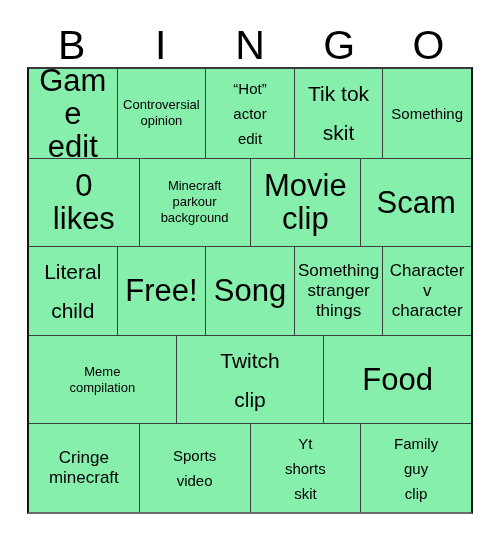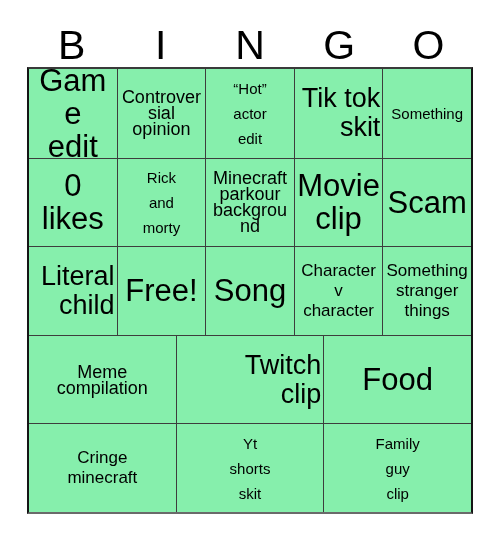--- a/index.html
+++ b/index.html
@@ -73,24 +73,24 @@
   }
   .cell-text {
     display: block;
     width: 100%;
     white-space: pre-line;
     word-break: break-word;
   }
 
   
   .fs-xl  { font-size: 31px; line-height: 33px; }
-  .fs-lg  { font-size: 27px; line-height: 29px; text-align: right; }
+  .fs-lg  { font-size: 21px; line-height: 39px; }
   .fs-md  { font-size: 15px; line-height: 25px; }
   .fs-sm  { font-size: 17px; line-height: 20px; }
-  .fs-xs  { font-size: 18px; line-height: 16px; }
+  .fs-xs  { font-size: 13px; line-height: 16px; }
 </style>
 </head>
 <body>
 
 <div id="card">
 
   <div id="header-row">
     <div class="header-letter">B</div>
     <div class="header-letter">I</div>
     <div class="header-letter">N</div>
@@ -122,25 +122,20 @@
           <span class="cell-text fs-md">Something</span>
         </div>
     </div>
 
     <div class="grid-row">
       <div class="cell">
           <span class="cell-text fs-xl">0
 likes</span>
         </div>
       <div class="cell">
-          <span class="cell-text fs-md">Rick
-and
-morty</span>
-        </div>
-      <div class="cell">
           <span class="cell-text fs-xs">Minecraft
 parkour
 background</span>
         </div>
       <div class="cell">
           <span class="cell-text fs-xl">Movie
 clip</span>
         </div>
       <div class="cell">
           <span class="cell-text fs-xl">Scam</span>
@@ -152,49 +147,53 @@
           <span class="cell-text fs-lg">Literal
 child</span>
         </div>
       <div class="cell">
           <span class="cell-text fs-xl">Free!</span>
         </div>
       <div class="cell">
           <span class="cell-text fs-xl">Song</span>
         </div>
       <div class="cell">
+          <span class="cell-text fs-sm">Something
+stranger
+things</span>
+        </div>
+      <div class="cell">
           <span class="cell-text fs-sm">Character
 v
 character</span>
         </div>
-      <div class="cell">
-          <span class="cell-text fs-sm">Something
-stranger
-things</span>
-        </div>
     </div>
 
     <div class="grid-row">
       <div class="cell">
           <span class="cell-text fs-xs">Meme
 compilation</span>
         </div>
       <div class="cell">
           <span class="cell-text fs-lg">Twitch
 clip</span>
         </div>
       <div class="cell">
           <span class="cell-text fs-xl">Food</span>
         </div>
     </div>
 
     <div class="grid-row">
       <div class="cell">
           <span class="cell-text fs-sm">Cringe
 minecraft</span>
+        </div>
+      <div class="cell">
+          <span class="cell-text fs-md">Sports
+video</span>
         </div>
       <div class="cell">
           <span class="cell-text fs-md">Yt
 shorts
 skit</span>
         </div>
       <div class="cell">
           <span class="cell-text fs-md">Family
 guy
 clip</span>

